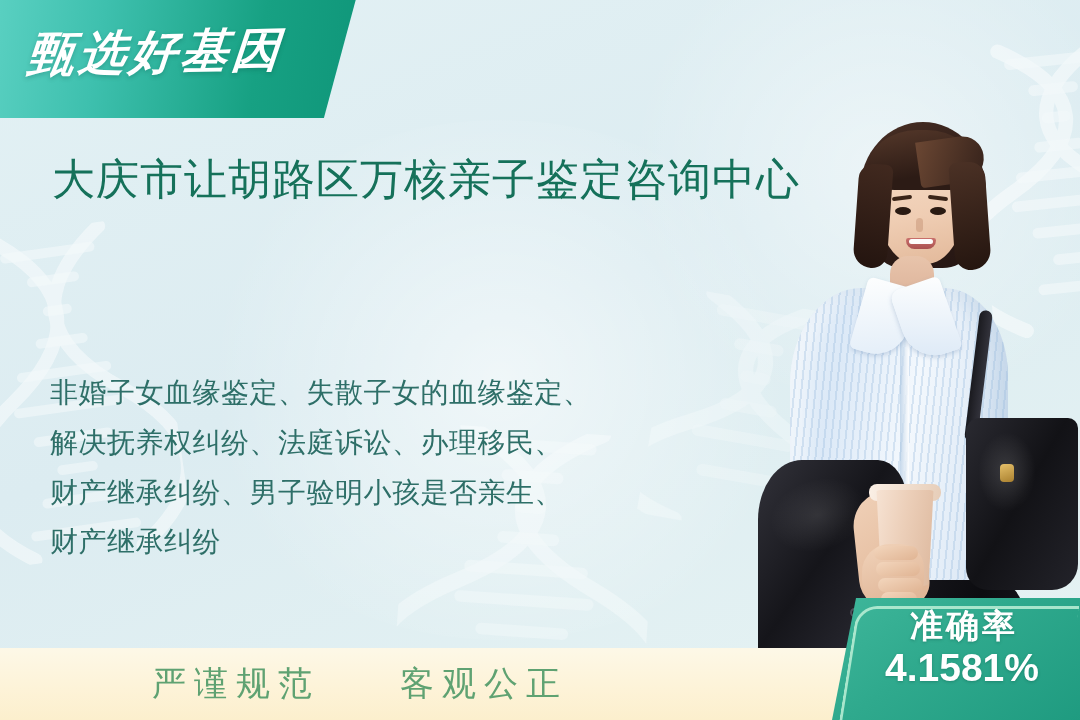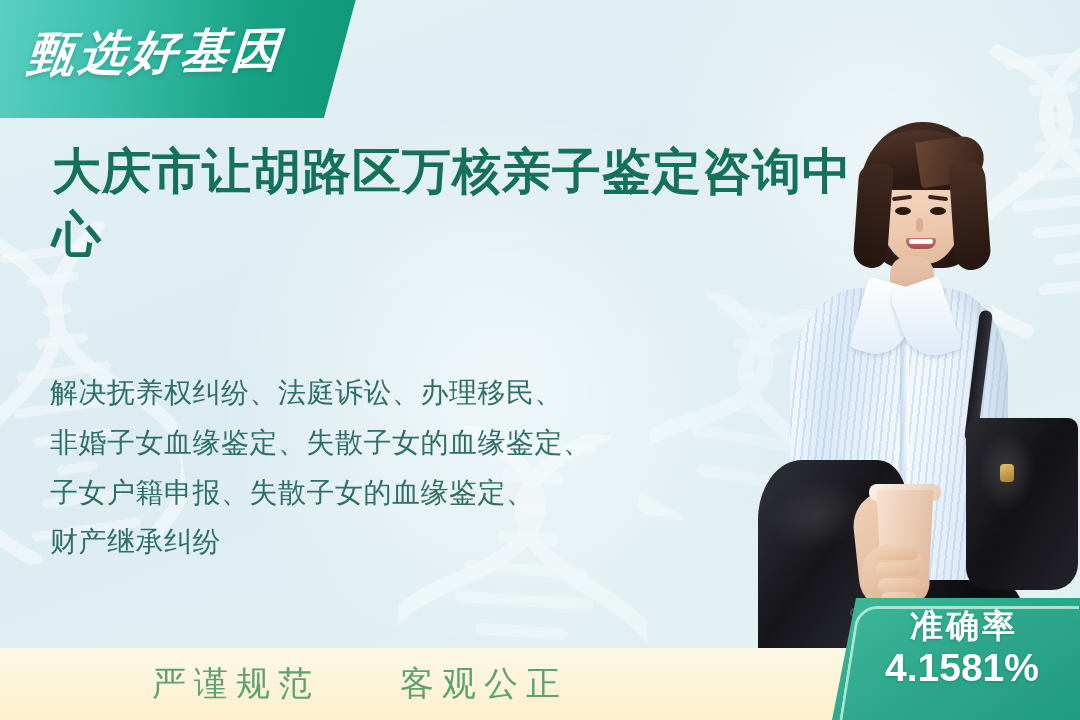--- a/index.html
+++ b/index.html
@@ -49,24 +49,24 @@
     font-size:47px; font-weight:700;
     letter-spacing:4px;
     font-style:italic;
     text-shadow:0 2px 4px rgba(0,70,60,.25);
     transform:skewX(-6deg) rotate(-1.2deg);
     white-space:nowrap;
   }
 
   
   #headline{
-    position:absolute; left:52px; top:140px;
+    position:absolute; left:52px; top:152px;
     width:810px;
     color:#15715a;
-    font-size:49px; font-weight:700;
+    font-size:43px; font-weight:400;
     line-height:1.28;
     letter-spacing:1px;
   }
 
   
   #desc{
     position:absolute; left:50px; top:368px;
     width:690px;
     color:#2e6f68;
     font-size:28px;
@@ -382,23 +382,23 @@
     </svg>
   </div>
 
   <div id="logo-banner">
     <div id="logo-text">甄选好基因</div>
   </div>
 
   <h1 id="headline">大庆市让胡路区万核亲子鉴定咨询中心</h1>
 
   <div id="desc">
+    <span class="line">非婚子女血缘鉴定、失散子女的血缘鉴定、</span>
     <span class="line">解决抚养权纠纷、法庭诉讼、办理移民、</span>
-    <span class="line">非婚子女血缘鉴定、失散子女的血缘鉴定、</span>
-    <span class="line">子女户籍申报、失散子女的血缘鉴定、</span>
+    <span class="line">财产继承纠纷、男子验明小孩是否亲生、</span>
     <span class="line">财产继承纠纷</span>
   </div>
 
   <div id="person">
     <div class="p hair-back"></div>
     <div class="p face"></div>
     <div class="p hair-fringe"></div>
     <div class="p hair-sweep"></div>
     <div class="p hair-side-l"></div>
     <div class="p hair-side-r"></div>

